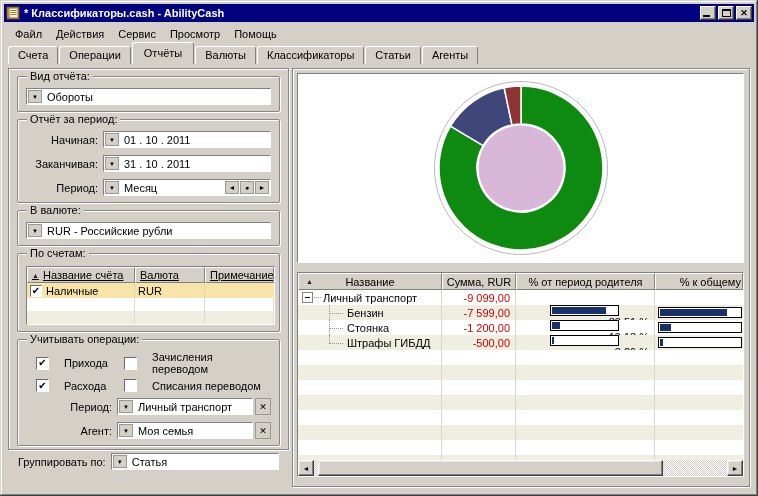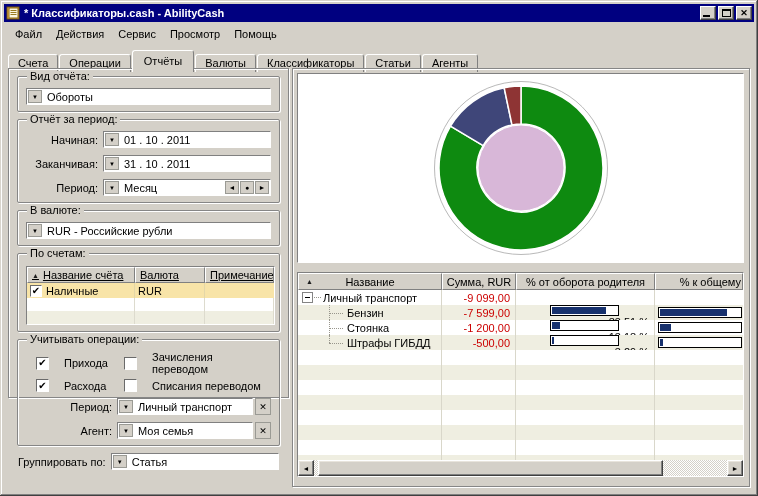--- a/index.html
+++ b/index.html
@@ -20,30 +20,30 @@
   .wbtn{width:16px;height:14px;background:#d4d0c8;border:1px solid;padding:0;
     border-color:#fff #404040 #404040 #fff;box-shadow:inset -1px -1px 0 #808080;
     display:flex;align-items:center;justify-content:center;position:relative;cursor:default;}
   .glyph-min{position:absolute;left:2px;bottom:2px;width:7px;height:2px;background:#000;}
   .glyph-max{width:9px;height:8px;border:1px solid #000;border-top:2px solid #000;}
   .glyph-x{font-size:9px;font-weight:bold;line-height:9px;}
 
   
   .menubar{position:absolute;left:4px;top:24px;right:4px;height:19px;display:flex;align-items:center;padding-left:4px;}
   .menu-item{padding:2px 7px;}
-  .tabbar{position:absolute;left:8px;top:50px;right:8px;height:22px;display:flex;align-items:flex-end;}
+  .tabbar{position:absolute;left:8px;top:42px;right:8px;height:22px;display:flex;align-items:flex-end;}
   .tab{height:18px;line-height:17px;padding:0 9px;background:#d4d0c8;border:1px solid;
     border-color:#fff #808080 #808080 #fff;border-bottom:none;border-radius:3px 3px 0 0;
     margin-right:1px;white-space:nowrap;}
   .tab.active{height:22px;line-height:20px;padding:0 11px;position:relative;z-index:3;}
 
   
   .panel{position:absolute;border:1px solid #868686;
     box-shadow:1px 1px 0 #ffffff, inset 1px 1px 0 #ffffff;}
-  .left-panel{left:8px;top:68px;width:281px;height:330px;padding-top:7px;}
+  .left-panel{left:8px;top:68px;width:281px;height:382px;padding-top:7px;}
   .right-panel{left:292px;top:68px;width:458px;height:419px;}
 
   
   .group{position:relative;margin:0 8px 7px 8px;border:1px solid #868686;border-radius:2px;
     box-shadow:1px 1px 0 #ffffff, inset 1px 1px 0 #ffffff;padding:11px 8px 6px 8px;}
   .group-label{position:absolute;top:-6px;left:9px;background:#d4d0c8;padding:0 3px;line-height:11px;}
 
   .form-row{display:flex;align-items:center;margin-bottom:7px;}
   .form-row:last-child{margin-bottom:0;}
   .form-label{text-align:right;margin-right:5px;white-space:nowrap;}
@@ -330,21 +330,21 @@
     <div class="table-box">
       <div class="thead">
         <div class="th">
           <span class="sort">▲</span>
           <span>Название</span>
         </div>
         <div class="th">
           <span>Сумма, RUR</span>
         </div>
         <div class="th">
-          <span>% от оборота родителя</span>
+          <span>% от период родителя</span>
         </div>
         <div class="th right">
           <span>% к общему</span>
         </div>
       </div>
 
       <div class="rows">
 
         <div class="tr">
           <div class="td td-name parent">

